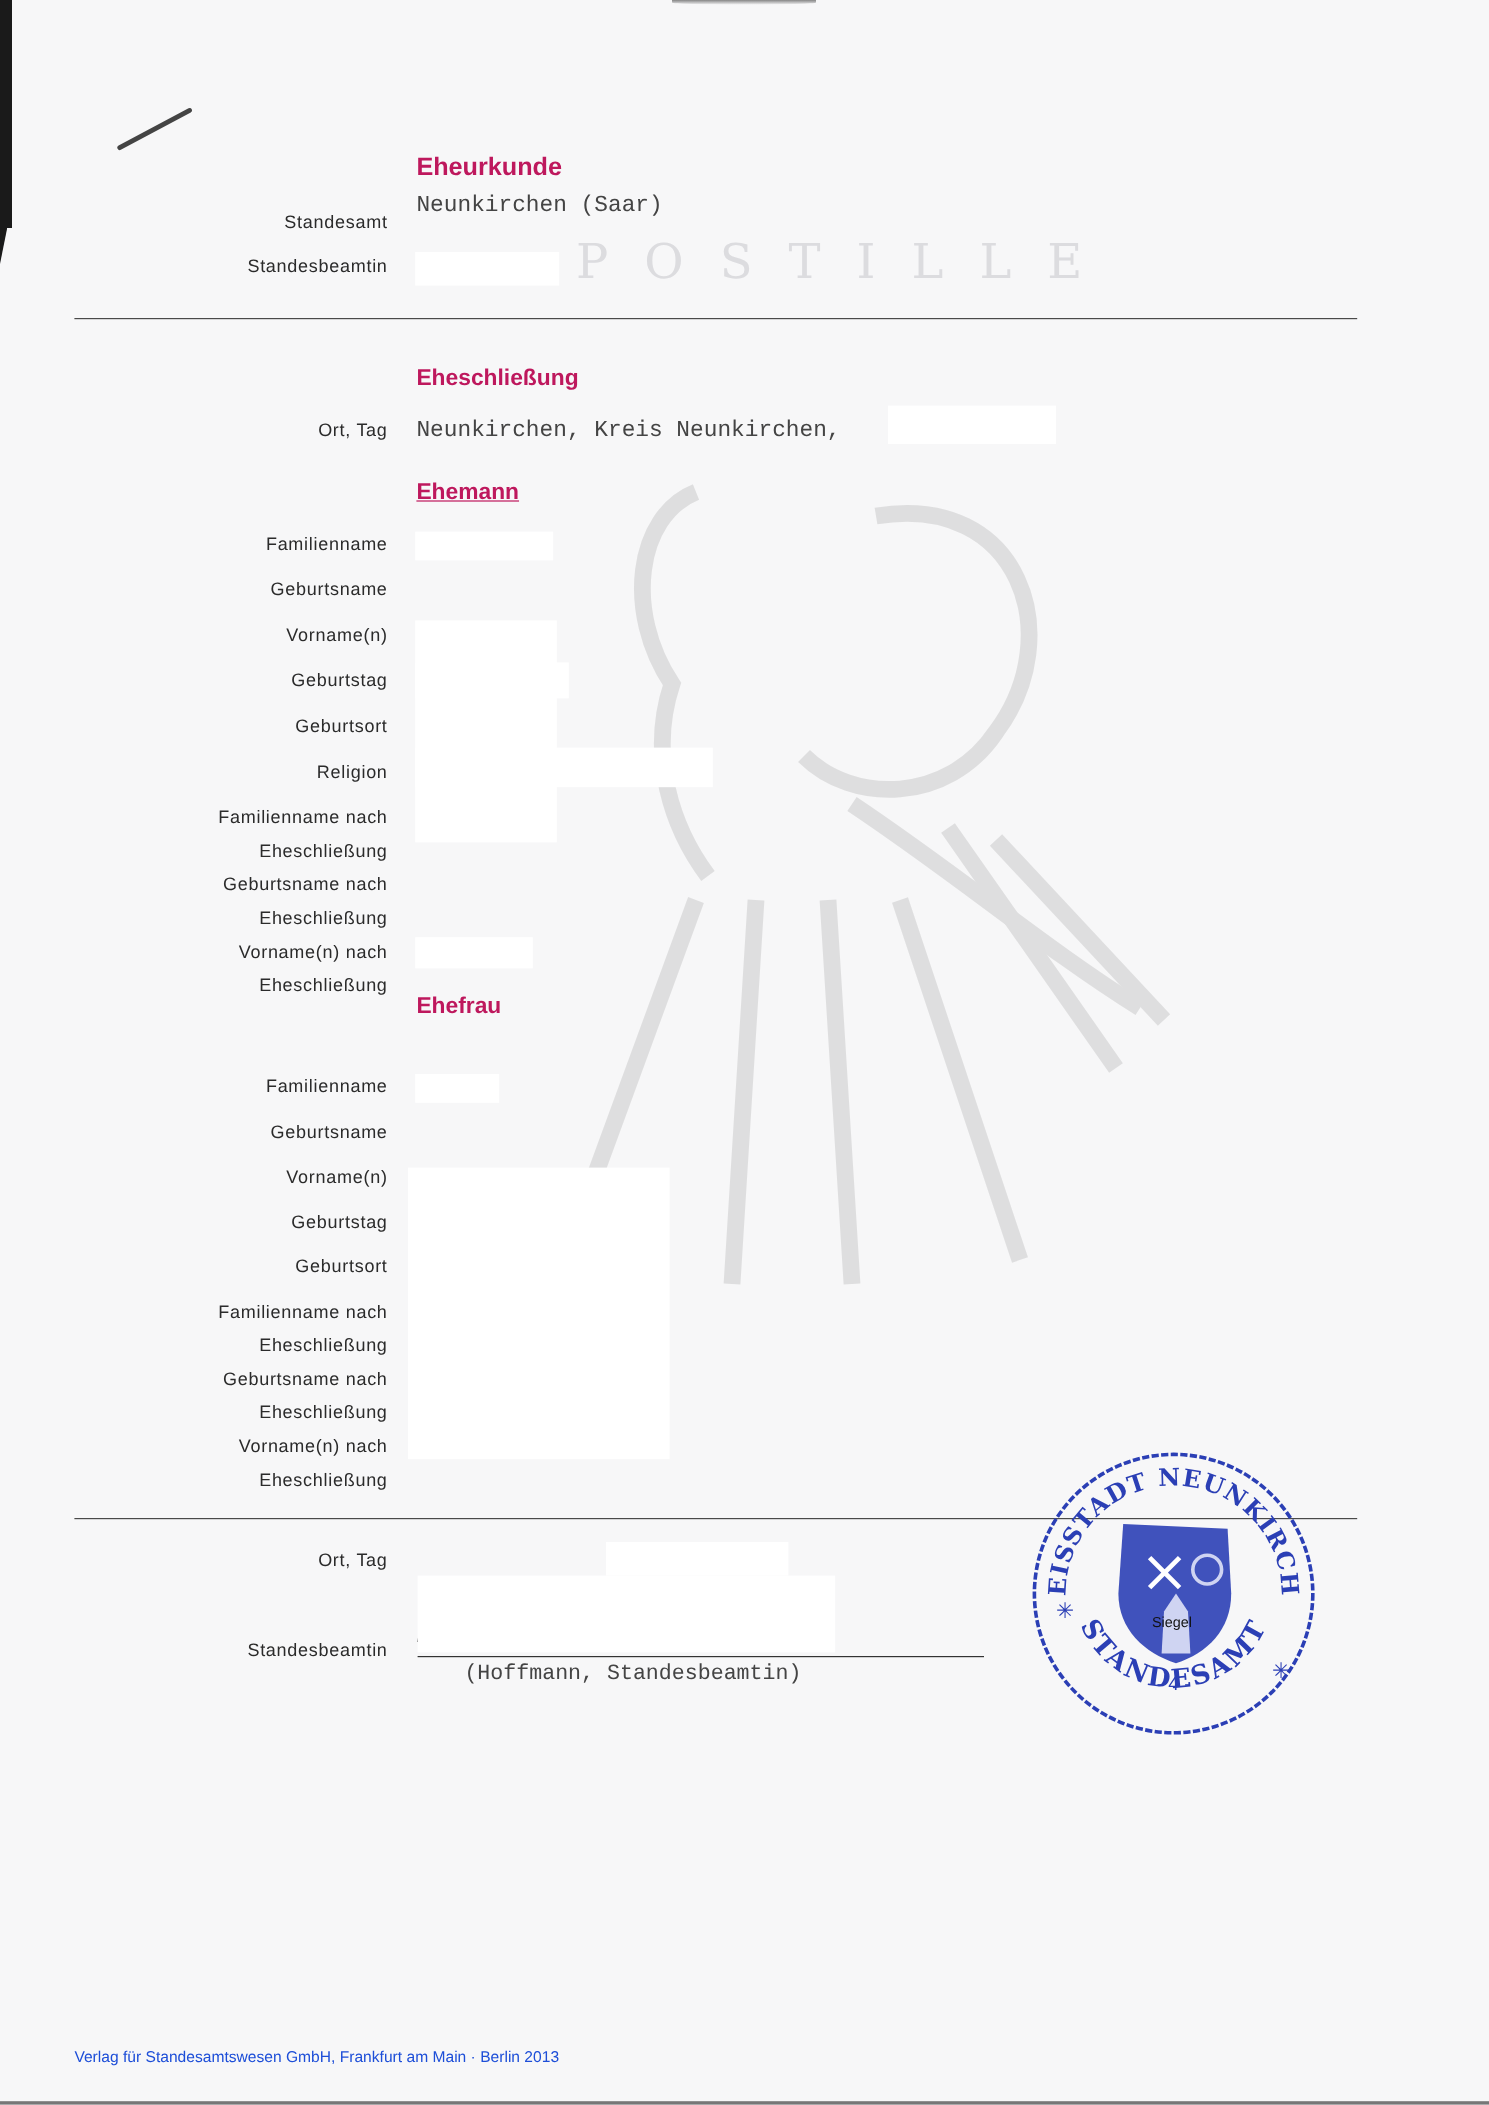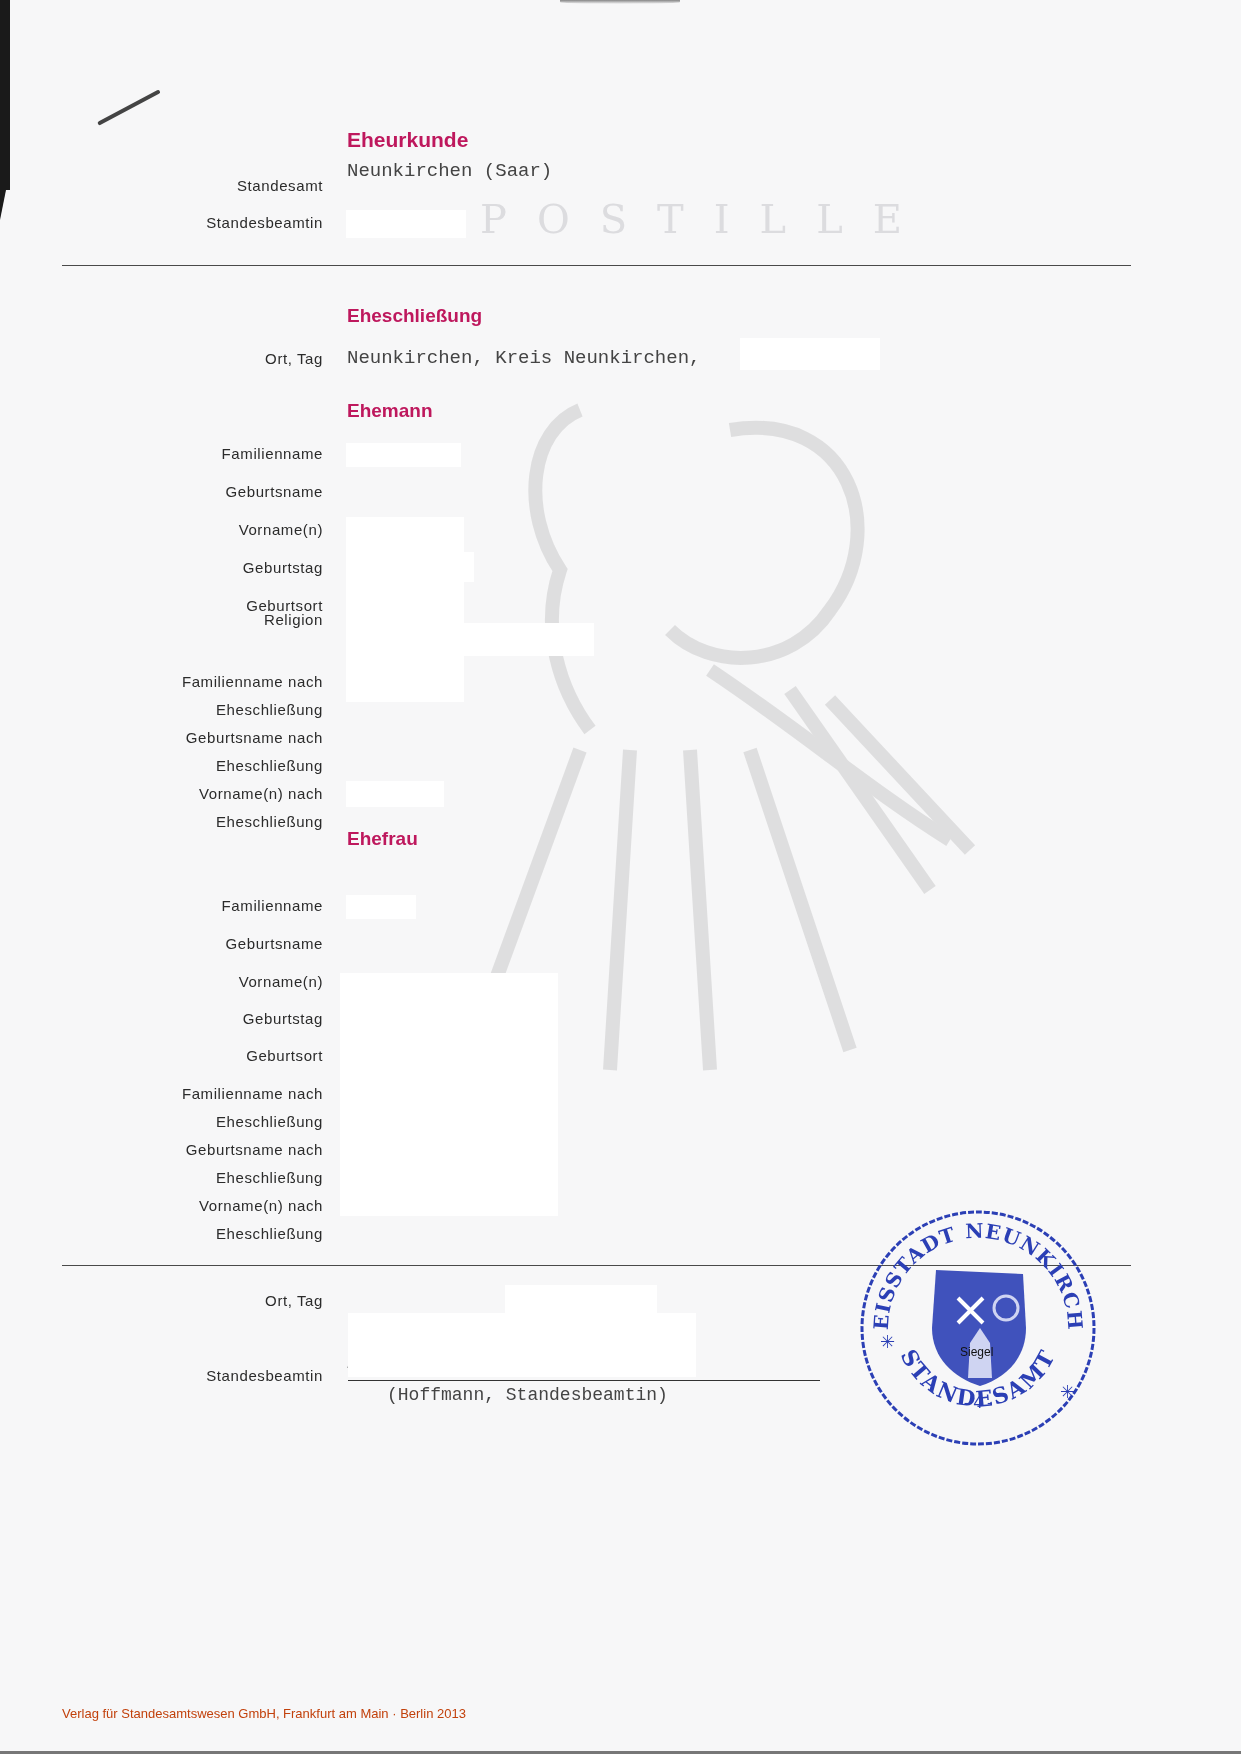--- a/index.html
+++ b/index.html
@@ -24,21 +24,21 @@
   .rule { position: absolute; left: 62px; width: 1069px; height: 1px; background: #4a4a4a; }
 
   .label { position: absolute; right: 918px; font-size: 15px; letter-spacing: 0.6px; color: #2b2b2b; text-align: right; white-space: nowrap; }
   .heading { position: absolute; left: 347px; font-size: 19px; font-weight: bold; color: #be185d; }
   .mono { position: absolute; left: 347px; font-family: "Liberation Mono", monospace; font-size: 19px; color: #444; white-space: nowrap; }
   .redact { position: absolute; background: #ffffff; }
 
   .sig-line { position: absolute; left: 348px; top: 1380px; width: 472px; height: 1px; background: #333; }
 
   .seal { position: absolute; left: 858px; top: 1208px; width: 240px; height: 240px; }
-  .footer { position: absolute; left: 62px; top: 1706px; font-size: 13px; color: #c2410c; }
+  .footer { position: absolute; left: 62px; top: 1706px; font-size: 13px; color: #1d4ed8; }
 </style>
 </head>
 <body>
 
 <div class="page">
 
   <div class="scan-left-edge"></div>
   <div class="scan-left-edge2"></div>
   <div class="scan-top-shadow"></div>
   <div class="scan-bottom-edge"></div>
@@ -63,28 +63,28 @@
   <div class="label" style="top:214px;">Standesbeamtin</div>
   <div class="redact" style="left:346px;top:210px;width:120px;height:28px;"></div>
 
   <div class="rule" style="top:265px;"></div>
 
   <div class="heading" style="top:305px;">Eheschließung</div>
   <div class="label" style="top:350px;">Ort, Tag</div>
   <div class="mono" style="top:347px;">Neunkirchen, Kreis Neunkirchen,</div>
   <div class="redact" style="left:740px;top:338px;width:140px;height:32px;"></div>
 
-  <div class="heading" style="top:400px;">Ehemann</div>
+  <div class="heading" style="top:400px;text-decoration:underline;">Ehemann</div>
 
   <div class="label" style="top:445px;">Familienname</div>
   <div class="label" style="top:483px;">Geburtsname</div>
   <div class="label" style="top:521px;">Vorname(n)</div>
   <div class="label" style="top:559px;">Geburtstag</div>
   <div class="label" style="top:597px;">Geburtsort</div>
-  <div class="label" style="top:611px;">Religion</div>
+  <div class="label" style="top:635px;">Religion</div>
   <div class="label" style="top:673px;">Familienname nach</div>
   <div class="label" style="top:701px;">Eheschließung</div>
   <div class="label" style="top:729px;">Geburtsname nach</div>
   <div class="label" style="top:757px;">Eheschließung</div>
   <div class="label" style="top:785px;">Vorname(n) nach</div>
   <div class="label" style="top:813px;">Eheschließung</div>
 
   <div class="redact" style="left:346px;top:443px;width:115px;height:24px;"></div>
   <div class="redact" style="left:346px;top:517px;width:118px;height:185px;"></div>
   <div class="redact" style="left:346px;top:552px;width:128px;height:30px;"></div>

